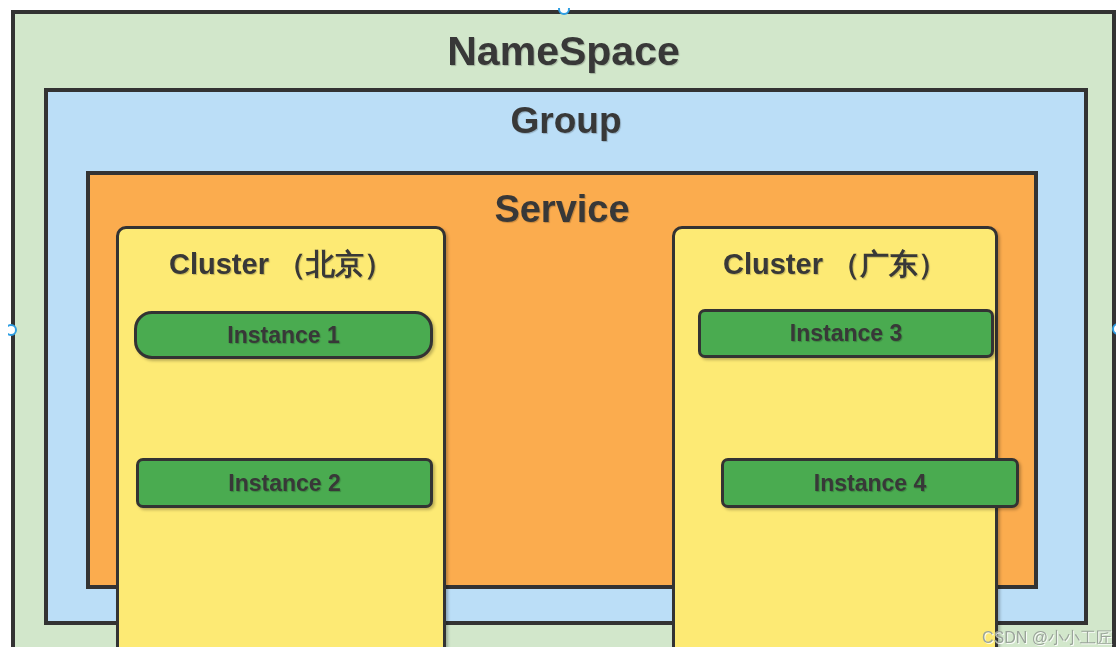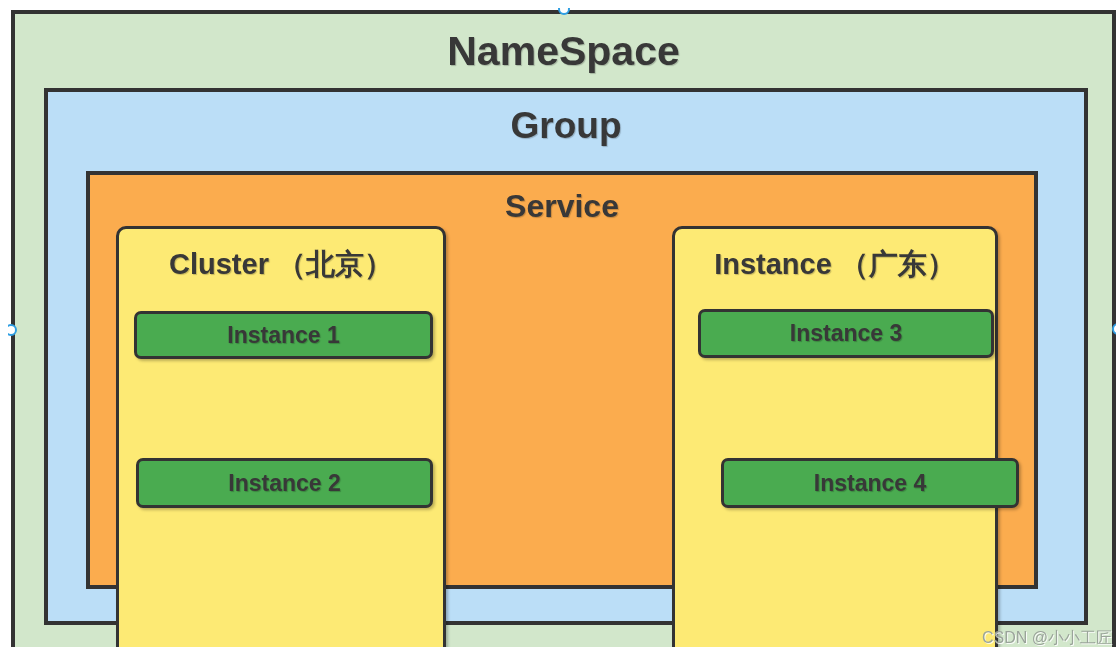--- a/index.html
+++ b/index.html
@@ -36,26 +36,26 @@
   }
   .namespace {
     left: 3px; top: 2px; width: 1105px; height: 645px;
     background: var(--c-namespace);
   }
   .namespace > .shape-title { margin-top: 6px; font-size: 41px; }
   .group {
     left: 36px; top: 80px; width: 1044px; height: 537px;
     background: var(--c-group);
   }
-  .group > .shape-title { margin-top: 5px; font-size: 37px; }
+  .group > .shape-title { font-size: 37px; }
   .service {
     left: 78px; top: 163px; width: 952px; height: 418px;
     background: var(--c-service);
   }
-  .service > .shape-title { margin-top: 5px; font-size: 32px; }
+  .service > .shape-title { margin-top: 5px; font-size: 38px; }
   .cluster {
     top: 218px; height: 438px;
     background: var(--c-cluster);
     border-width: 3px;
     border-radius: 10px;
     box-shadow: 2px 2px 3px rgba(0,0,0,0.25);
   }
   .cluster-left  { left: 108px; width: 330px; }
   .cluster-right { left: 664px; width: 326px; }
   .cluster > .shape-title { margin-top: 8px; font-size: 29px; }
@@ -66,21 +66,21 @@
     border-radius: 7px;
     box-shadow: 2px 2px 3px rgba(0,0,0,0.25);
     display: flex;
     align-items: center;
     justify-content: center;
     font-weight: bold;
     font-size: 23px;
     color: var(--c-text);
     text-shadow: 1px 1px 1px rgba(0,0,0,0.22);
   }
-  .inst-1 { left: 15px;  top: 82px;  width: 299px; height: 48px; }
+  .inst-1 { left: 15px;  top: 82px;  width: 299px; height: 48px; border-radius: 18px; }
   .inst-2 { left: 17px;  top: 229px; width: 297px; height: 50px; }
   .inst-3 { left: 23px;  top: 80px;  width: 296px; height: 49px; }
   .inst-4 { left: 22px;  top: 229px; width: 298px; height: 50px; margin-left: 24px; }
   .handle {
     position: absolute;
     width: 12px; height: 12px;
     background: #ffffff;
     border: 2px solid var(--c-handle-ring);
     border-radius: 50%;
     z-index: 10;
@@ -120,21 +120,21 @@
     <div class="shape-title">Cluster （北京）</div>
     <div class="instance inst-1">
       <span>Instance 1</span>
     </div>
     <div class="instance inst-2">
       <span>Instance 2</span>
     </div>
   </div>
 
   <div class="shape cluster cluster-right">
-    <div class="shape-title">Instance （广东）</div>
+    <div class="shape-title">Cluster （广东）</div>
     <div class="instance inst-3">
       <span>Instance 3</span>
     </div>
     <div class="instance inst-4">
       <span>Instance 4</span>
     </div>
   </div>
 
   <div class="handle handle-top"></div>
   <div class="handle handle-left"></div>

